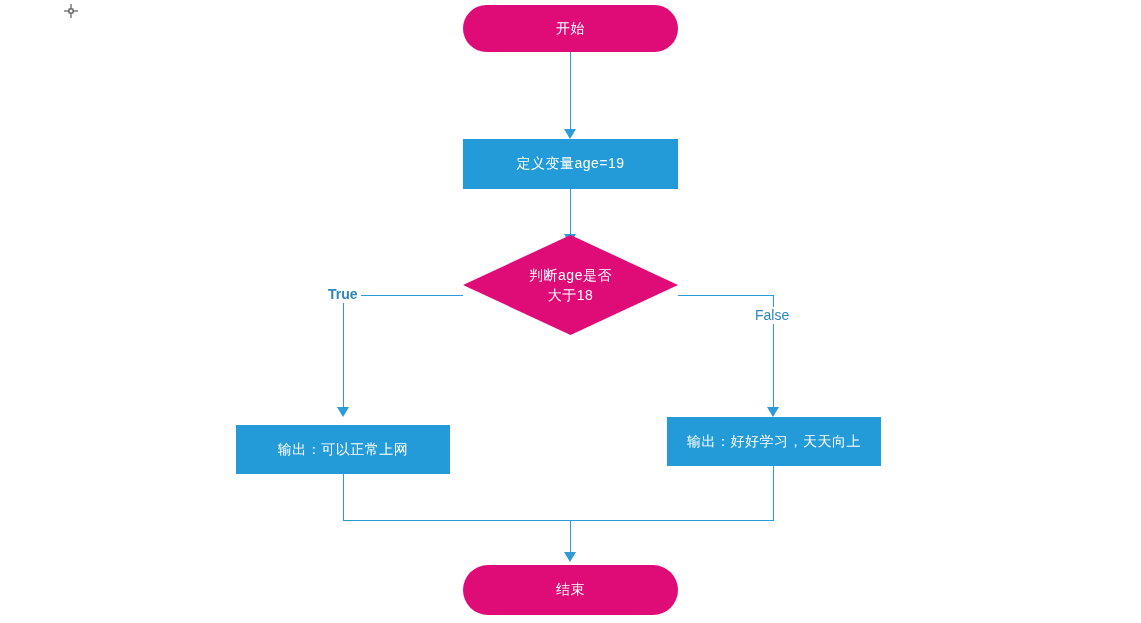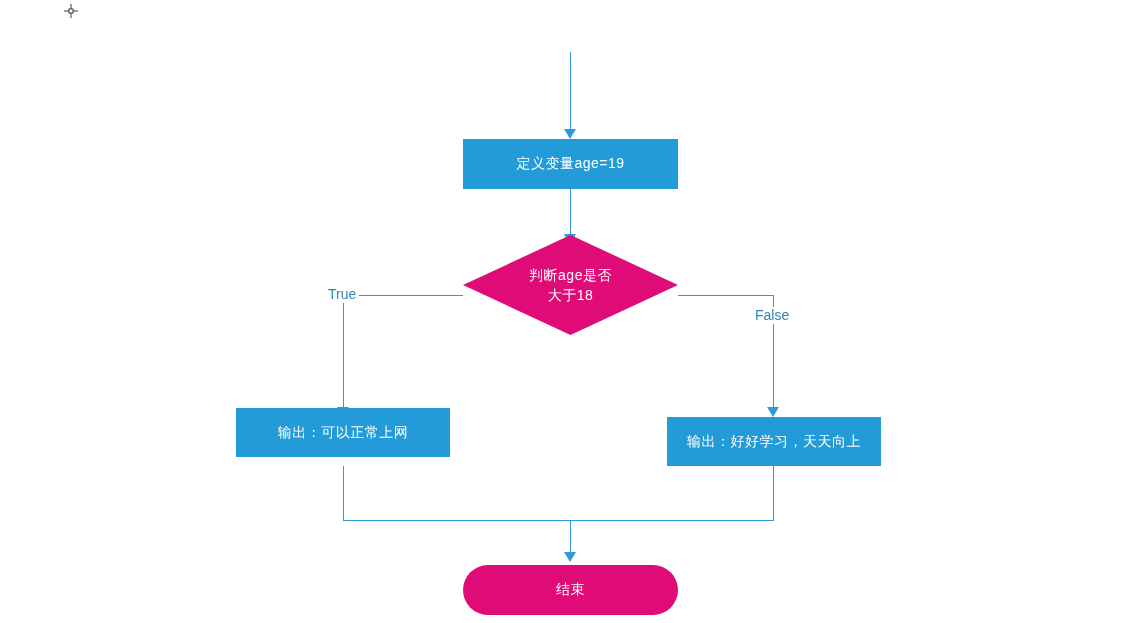--- a/index.html
+++ b/index.html
@@ -31,21 +31,21 @@
   .diamond {
     background: #DF0B77;
     clip-path: polygon(50% 0, 100% 50%, 50% 100%, 0 50%);
     flex-direction: column;
     line-height: 20px;
   }
 
   .node-start    { left: 463px; top: 5px;   width: 215px; height: 47px;  }
   .node-define   { left: 463px; top: 139px; width: 215px; height: 50px;  }
   .node-decision { left: 463px; top: 235px; width: 215px; height: 100px; text-align: center; }
-  .node-out-true { left: 236px; top: 408px; width: 214px; height: 49px;  }
+  .node-out-true { left: 236px; top: 425px; width: 214px; height: 49px;  }
   .node-out-false{ left: 667px; top: 417px; width: 214px; height: 49px; align-items: center;  }
   .node-end      { left: 463px; top: 565px; width: 215px; height: 50px; border-radius: 25px; align-items: center; }
 
   
   .h-line, .v-line { position: absolute; background: #2E9BD9; }
   .h-line { height: 1px; }
   .v-line { width: 1px; }
 
   .arrow-down {
     position: absolute;
@@ -66,21 +66,21 @@
 
   
   .ln-start-define   { left: 570px; top: 52px;  height: 78px;  }
   .ar-start-define   { left: 564px; top: 129px; }
   .ln-define-dec     { left: 570px; top: 189px; height: 45px;  }
   .ar-define-dec     { left: 564px; top: 234px; }
 
   .ln-true-h         { left: 343px; top: 295px; width: 120px;  }
   .ln-true-v         { left: 343px; top: 295px; height: 112px; }
   .ar-true           { left: 337px; top: 407px; }
-  .lbl-true          { left: 325px; top: 286px; }
+  .lbl-true          { left: 325px; top: 286px; font-weight: bold; }
 
   .ln-false-h        { left: 678px; top: 295px; width: 96px;   }
   .ln-false-v        { left: 773px; top: 295px; height: 112px; }
   .ar-false          { left: 767px; top: 407px; }
   .lbl-false         { left: 752px; top: 307px; }
 
   .ln-merge-left-v   { left: 343px; top: 466px; height: 54px;  }
   .ln-merge-right-v  { left: 773px; top: 466px; height: 54px;  }
   .ln-merge-h        { left: 343px; top: 520px; width: 431px;  }
   .ln-merge-end-v    { left: 570px; top: 520px; height: 33px;  }
@@ -115,20 +115,23 @@
   <div class="v-line ln-false-v"></div>
   <div class="arrow-down ar-false"></div>
   <div class="edge-label lbl-false">False</div>
 
   <div class="v-line ln-merge-left-v"></div>
   <div class="v-line ln-merge-right-v"></div>
   <div class="h-line ln-merge-h"></div>
   <div class="v-line ln-merge-end-v"></div>
   <div class="arrow-down ar-end"></div>
 
+  <div class="node pill node-start">
+    <span>开始</span>
+  </div>
 
   <div class="node rect node-define">
     <span>定义变量age=19</span>
   </div>
 
   <div class="node diamond node-decision">
     <span>判断age是否</span>
     <span>大于18</span>
   </div>
 

